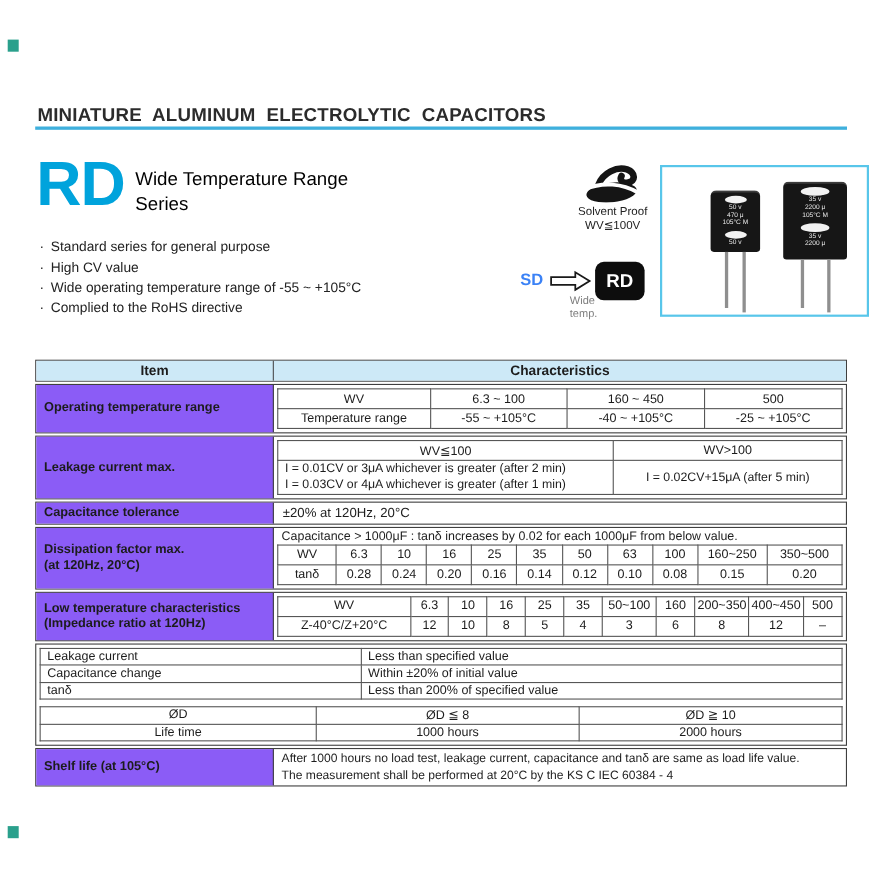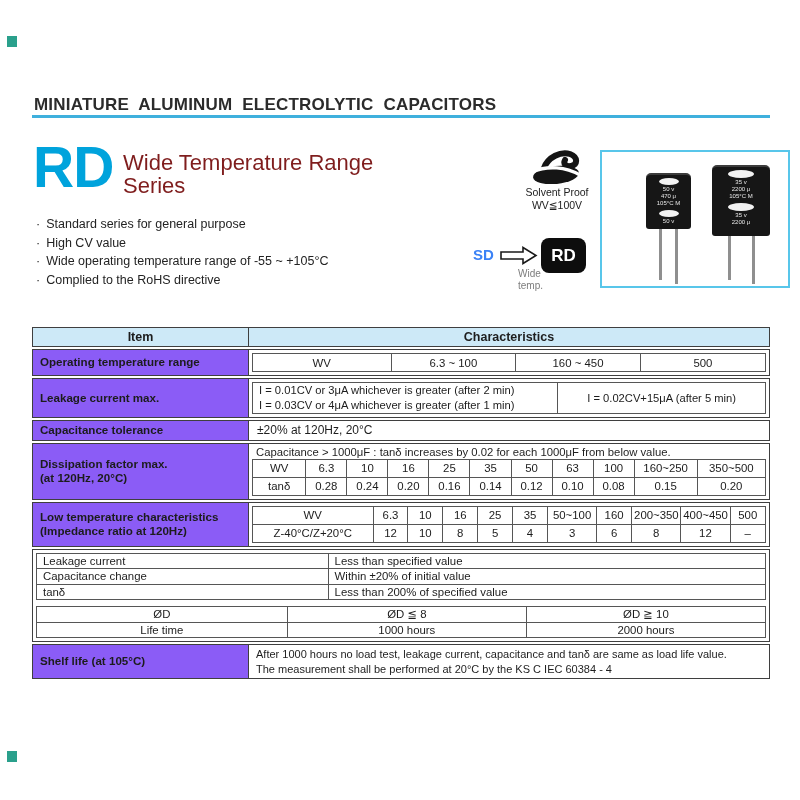--- a/index.html
+++ b/index.html
@@ -8,21 +8,21 @@
 
   .corner-mark { position:absolute; left:7px; width:10px; height:11px; background:#2aa08c; }
   .corner-top { top:36px; } .corner-bottom { top:751px; }
 
   .page-title { position:absolute; left:34px; top:95px; font-size:17px; font-weight:bold;
                 color:#2b2b2b; letter-spacing:.2px; word-spacing:5px; white-space:nowrap; }
   .title-rule { position:absolute; left:32px; top:115px; width:738px; height:3px; background:#3fb0dd; }
 
   .series-code { position:absolute; left:33px; top:139px; font-size:57px; line-height:57px;
                  font-weight:bold; letter-spacing:-1px; color:#00a3dc; }
-  .series-name { position:absolute; left:123px; top:151px; font-size:22px; line-height:23px; color:#7f1d1d; }
+  .series-name { position:absolute; left:123px; top:151px; font-size:17px; line-height:23px; color:#000000; }
 
   .features { position:absolute; left:36px; top:215px; font-size:12.5px; line-height:18.5px; color:#232323; }
   .features .dot { margin-right:6px; }
 
   .solvent { position:absolute; left:512px; top:150px; width:90px; text-align:center; }
   .solvent svg { display:block; margin:0 auto 2px; }
   .solvent-line { font-size:10.5px; line-height:13px; color:#222; }
 
   .sd-label { position:absolute; left:473px; top:246px; font-size:15px; font-weight:bold; color:#3b82f6; }
   .arrow-icon { position:absolute; left:500px; top:246px; }
@@ -153,34 +153,44 @@
             <col style="width:24.3%">
             <col style="width:24.4%">
           </colgroup>
         <tbody>
             <tr>
           <td>WV</td>
           <td>6.3 ~ 100</td>
           <td>160 ~ 450</td>
           <td>500</td>
         </tr>
+        <tr>
+          <td>Temperature range</td>
+          <td>-55 ~ +105°C</td>
+          <td>-40 ~ +105°C</td>
+          <td>-25 ~ +105°C</td>
+        </tr>
       </tbody>
         </table>
     </div>
   </div>
 
   <div class="row-box">
     <div class="item-cell">Leakage current max.</div>
     <div class="char-cell">
       <table>
         <colgroup>
             <col style="width:59.5%">
             <col style="width:40.5%">
           </colgroup>
         <tbody>
+            <tr>
+          <td>WV≦100</td>
+          <td>WV&gt;100</td>
+        </tr>
         <tr>
           <td class="txt-left multiline">
             <div>I = 0.01CV or 3μA whichever is greater (after 2 min)</div>
             <div>I = 0.03CV or 4μA whichever is greater (after 1 min)</div>
           </td>
           <td class="multiline">I = 0.02CV+15μA (after 5 min)</td>
         </tr>
       </tbody>
         </table>
     </div>

